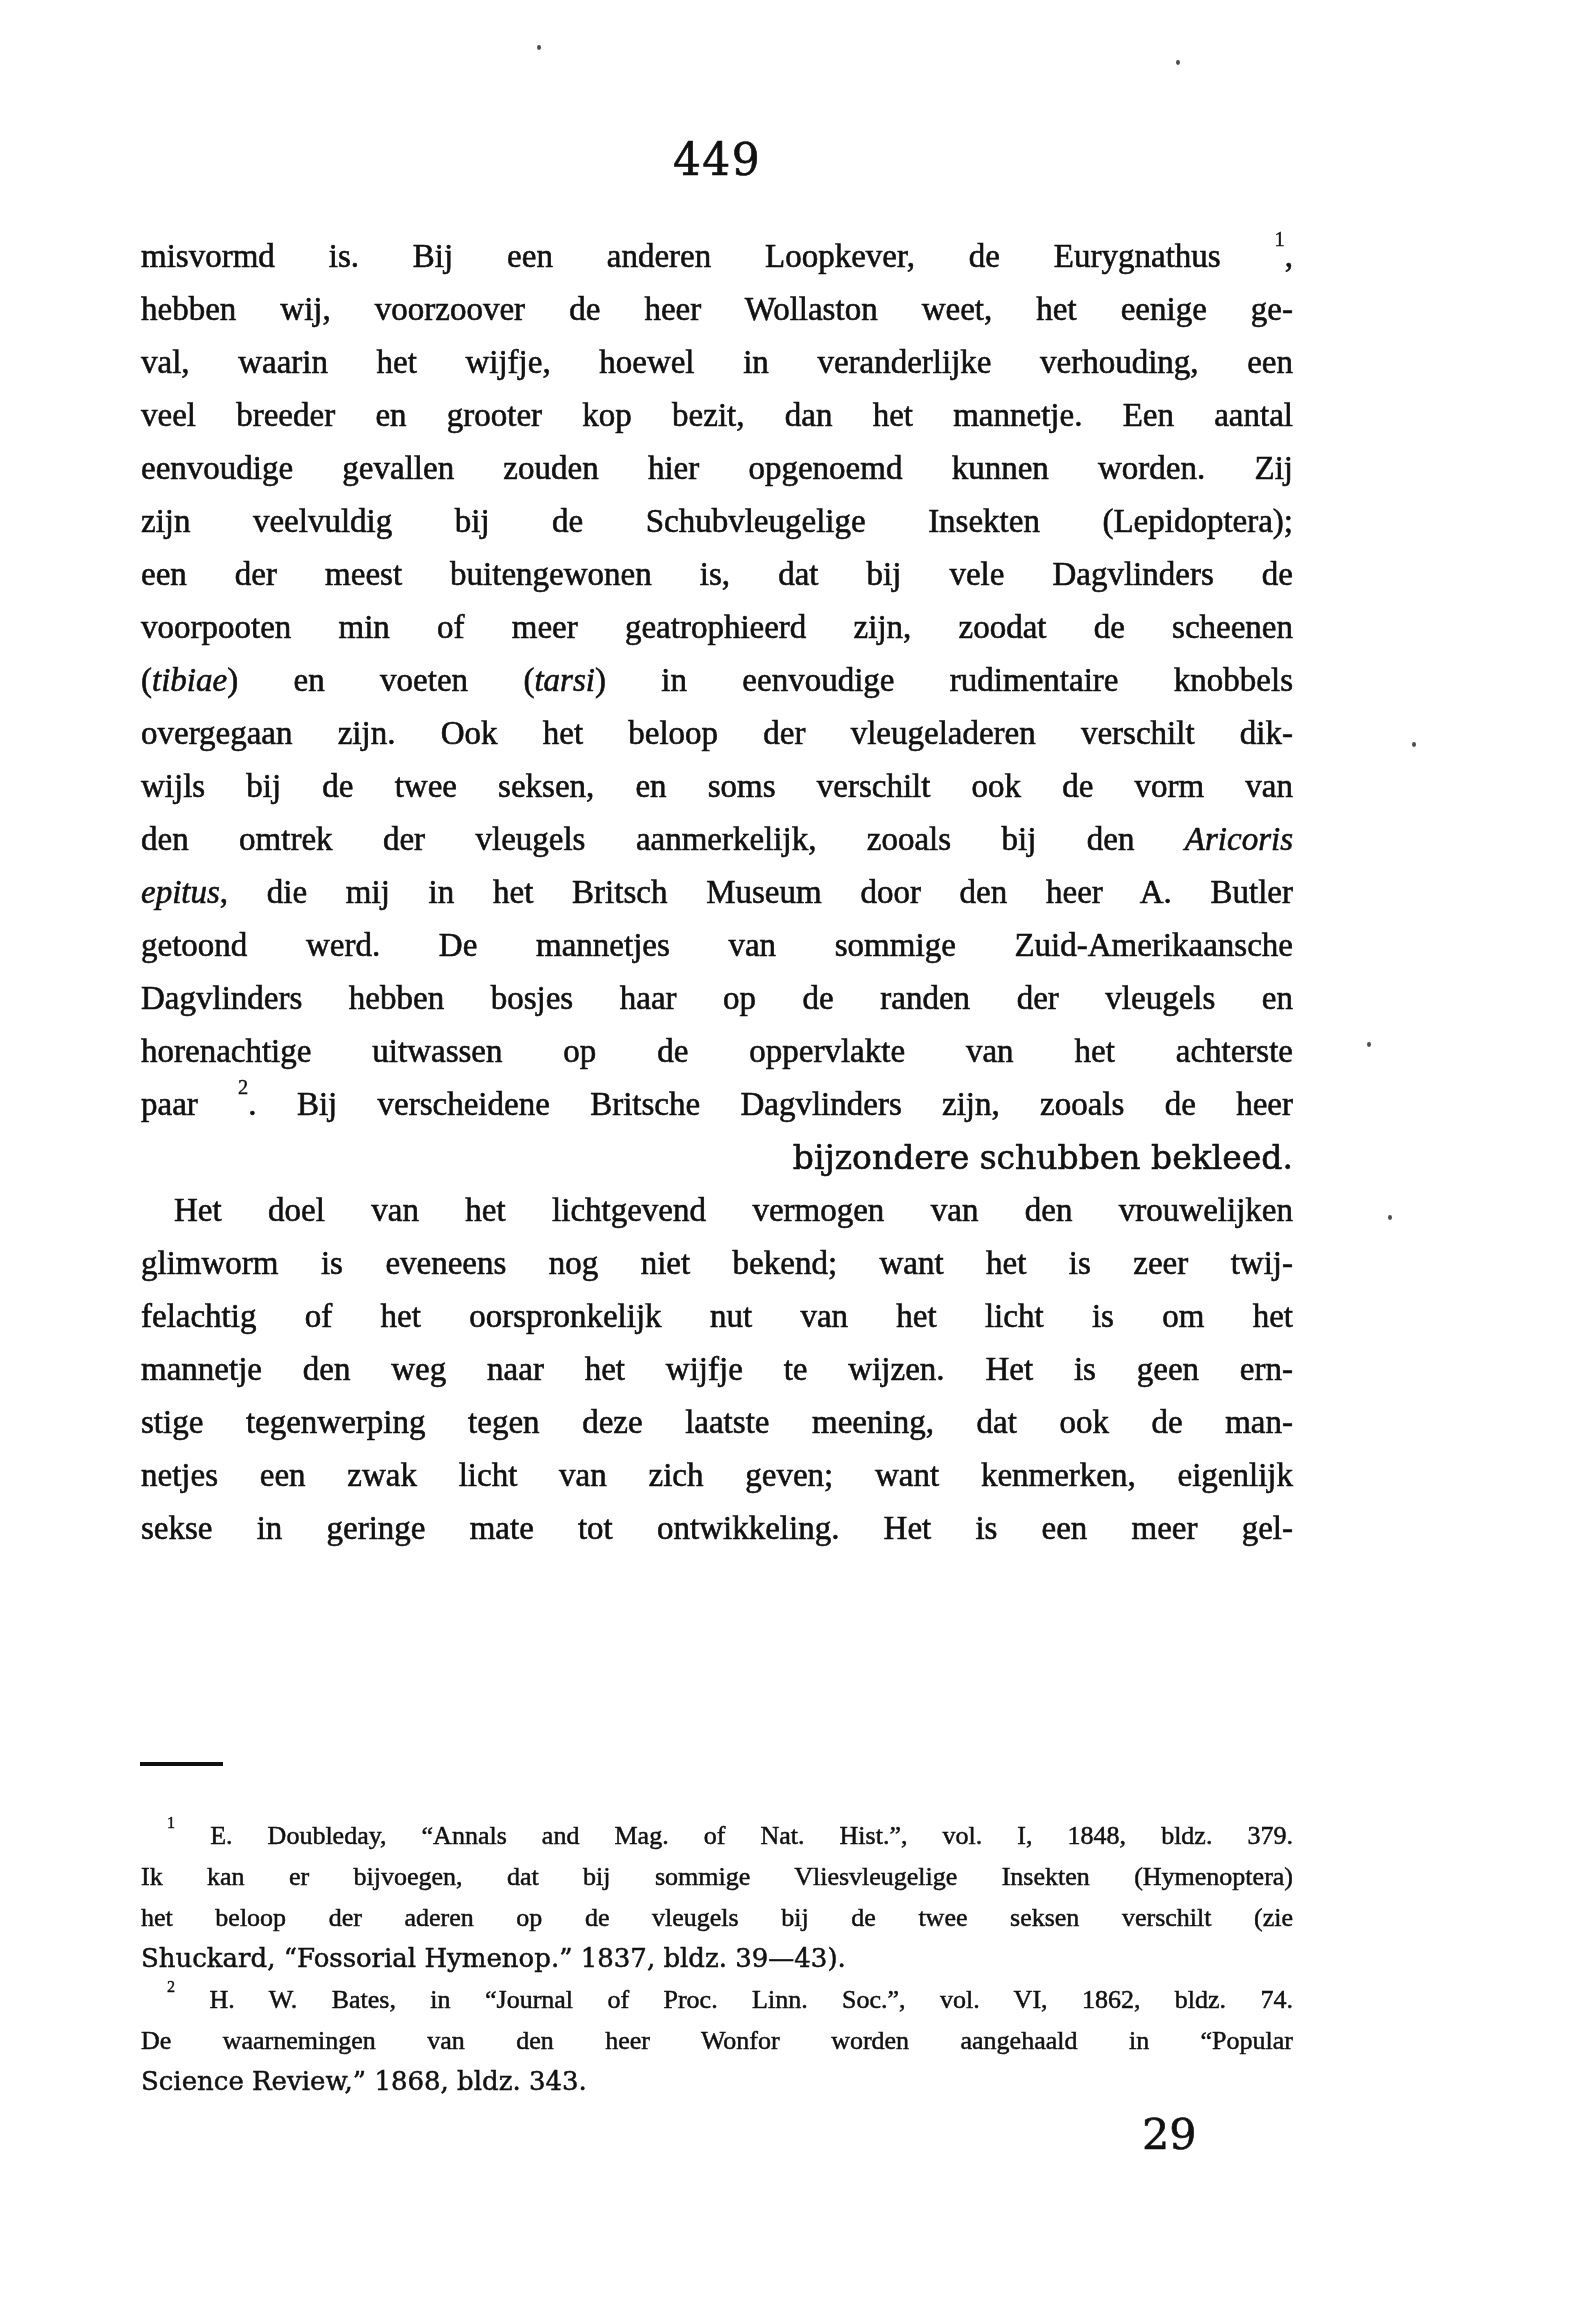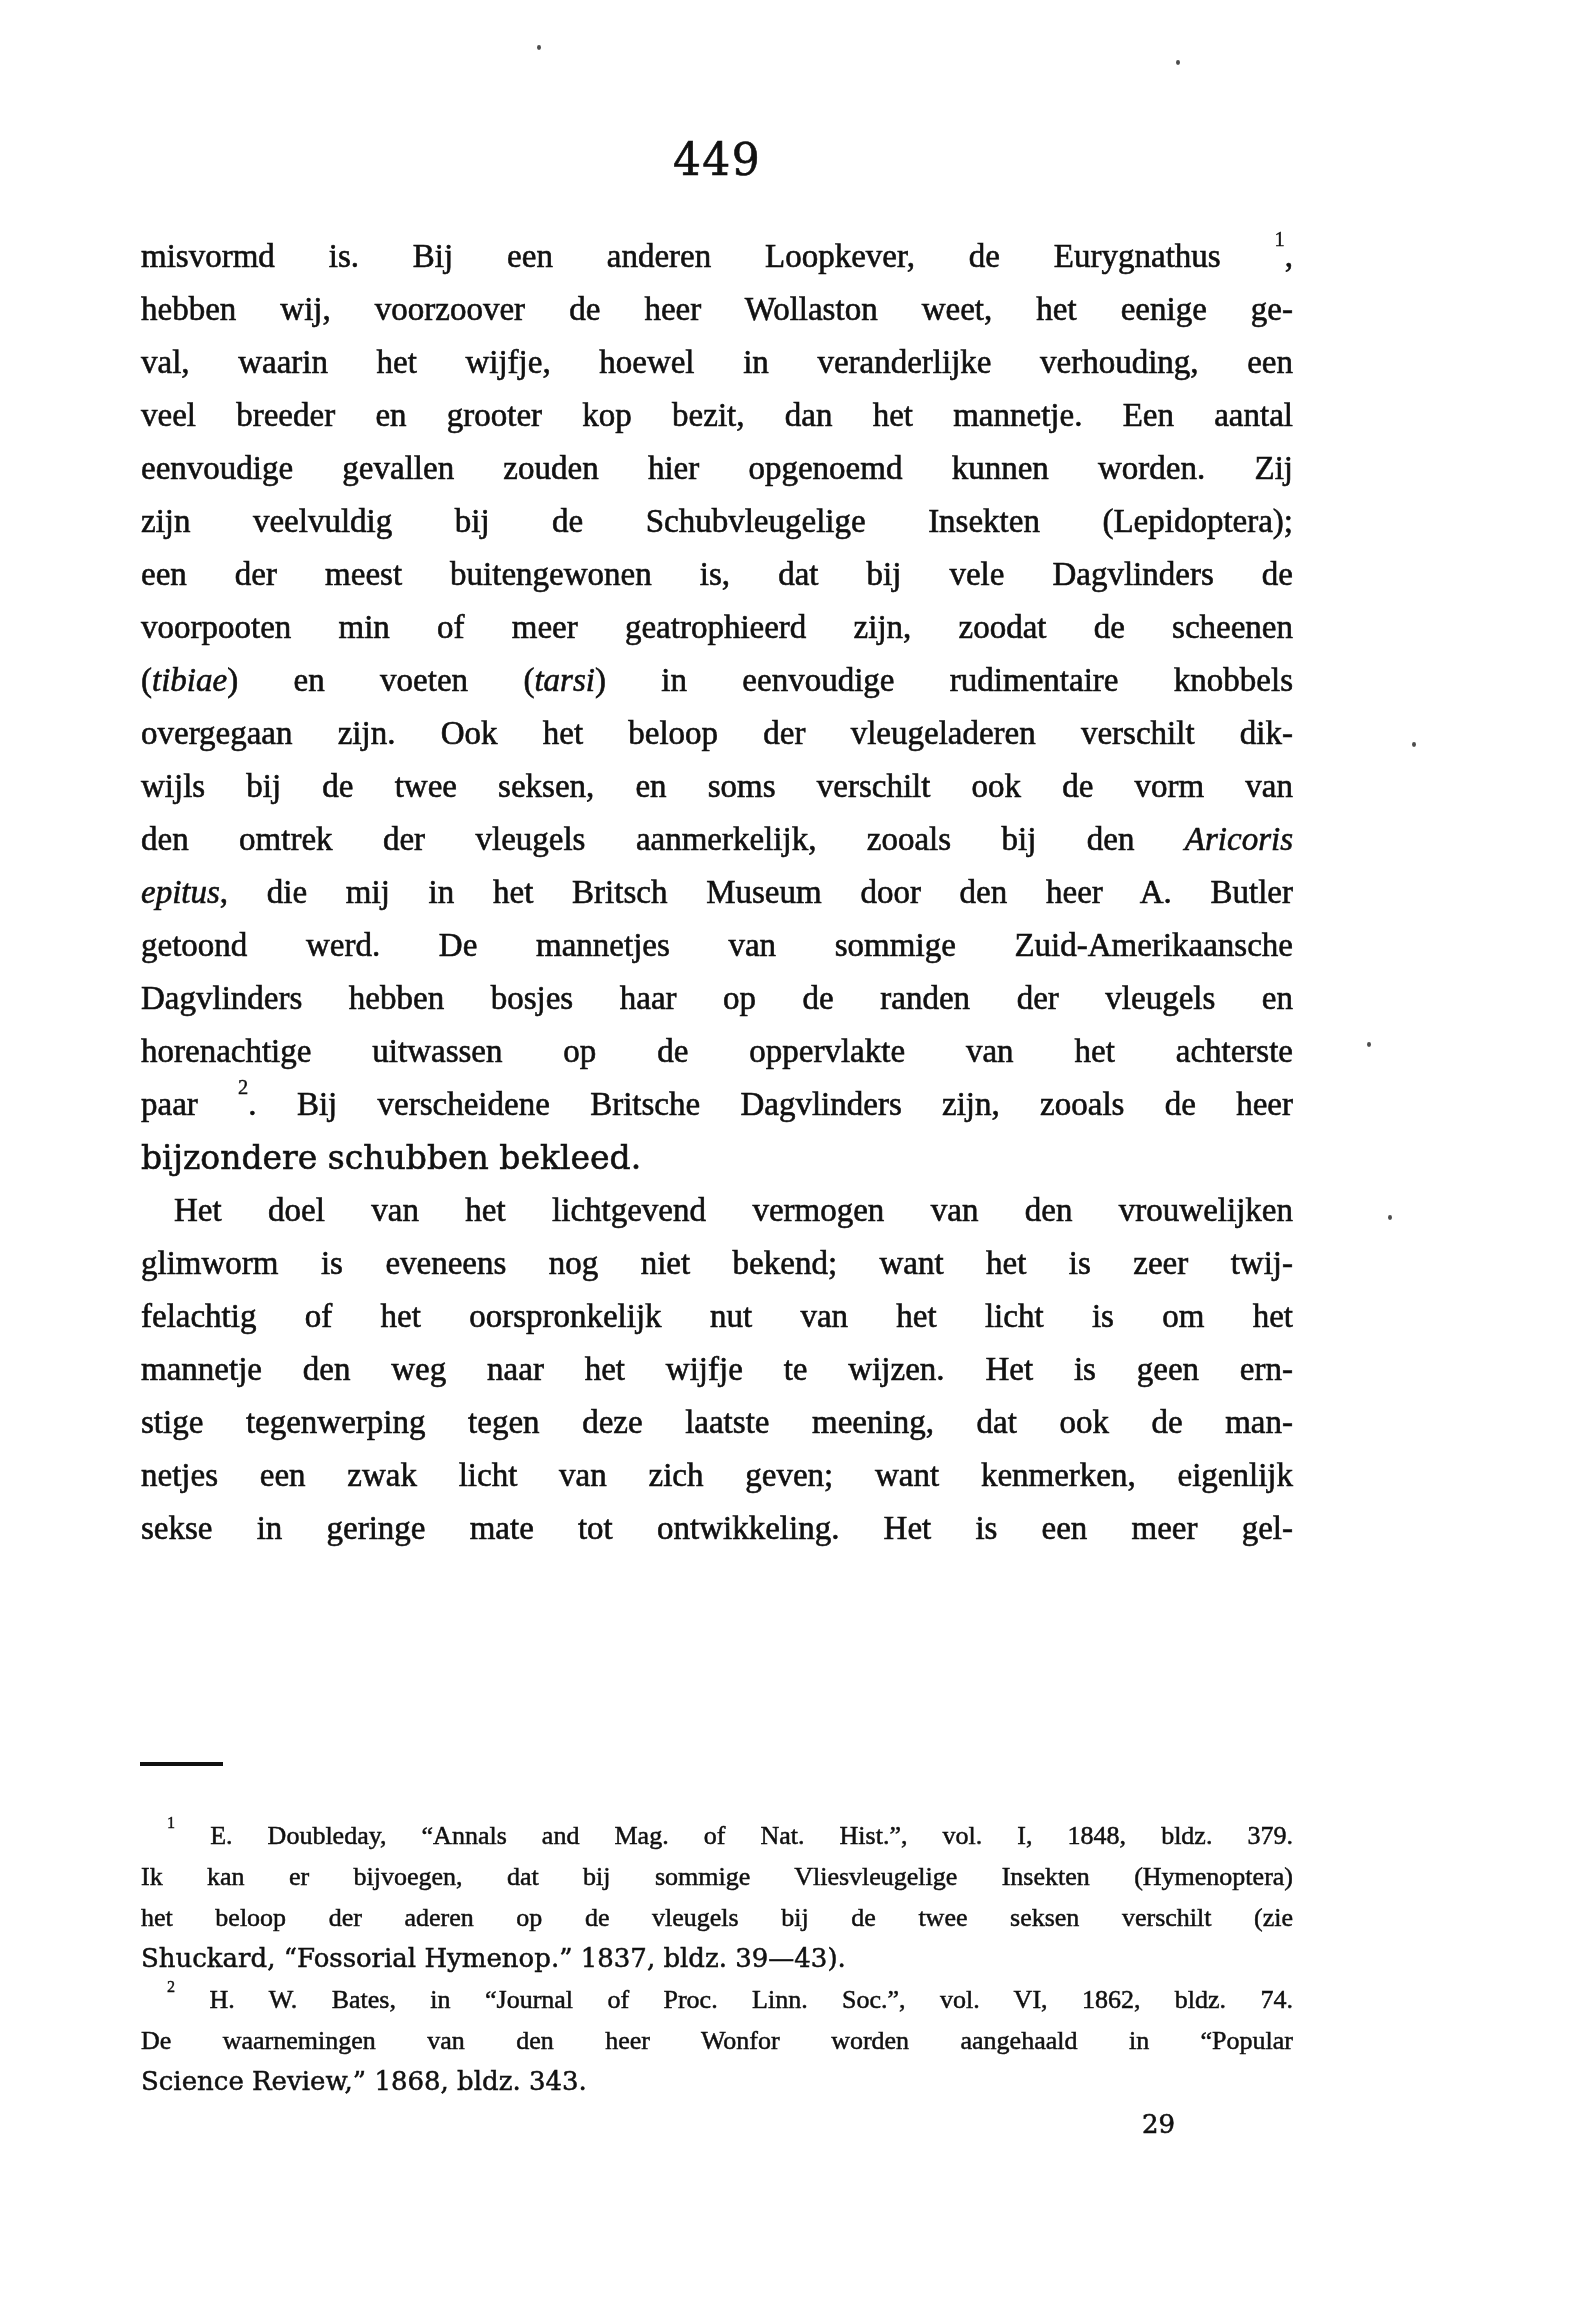--- a/index.html
+++ b/index.html
@@ -27,21 +27,21 @@
     letter-spacing:1.4px;
     -webkit-text-stroke:0.6px var(--ink);
   }
   .body-block{
     position:absolute;
     left:141px;top:230px;width:1152px;
     font-size:33px;
     -webkit-text-stroke:0.6px var(--ink);
   }
   .body-block .tline{
-    height:53px;line-height:53px;
+    height:53px;line-height:53px;text-align:right;
   }
   .fn-block{
     position:absolute;
     left:141px;top:1815px;width:1152px;
     font-size:26px;
     -webkit-text-stroke:0.5px var(--ink);
   }
   .fn-block .tline{
     height:41px;line-height:41px;
   }
@@ -68,21 +68,21 @@
   }
   .fnsep{
     position:absolute;
     left:140px;top:1762px;
     width:83px;height:4.2px;
     background:var(--ink);
   }
   .sig{
     position:absolute;
     left:1142px;top:2109px;
-    font-size:26px;
+    font-size:43px;
     -webkit-text-stroke:0.6px var(--ink);
   }
   .speck{
     position:absolute;
     width:4.2px;height:5.1px;
     border-radius:50%;
     background:var(--ink);
     opacity:0.75;
   }
 </style>

